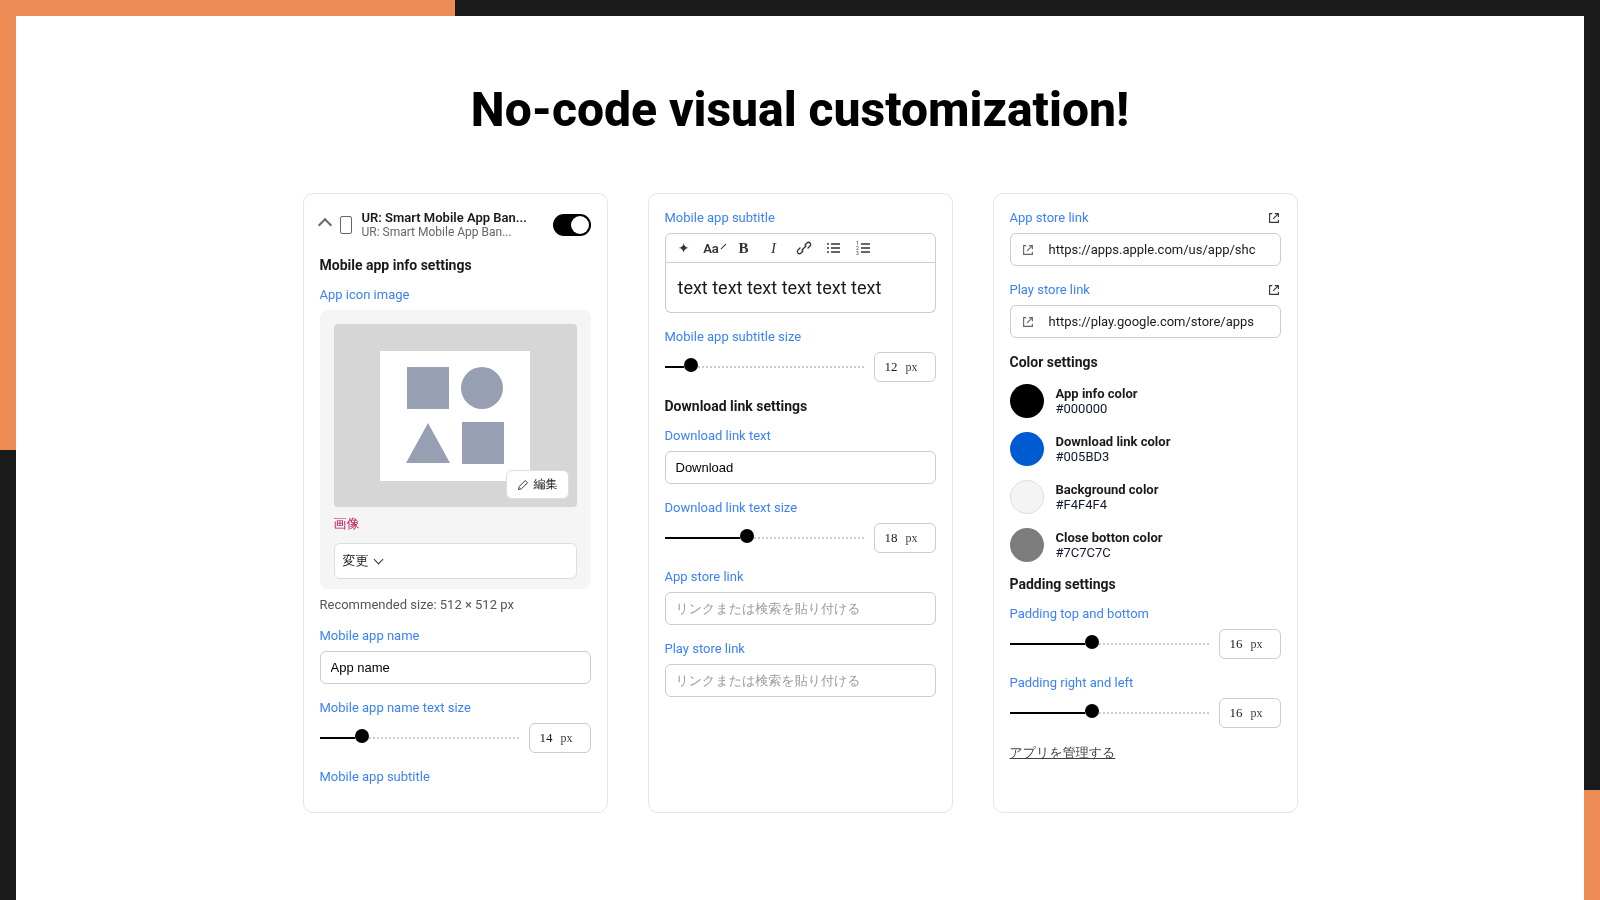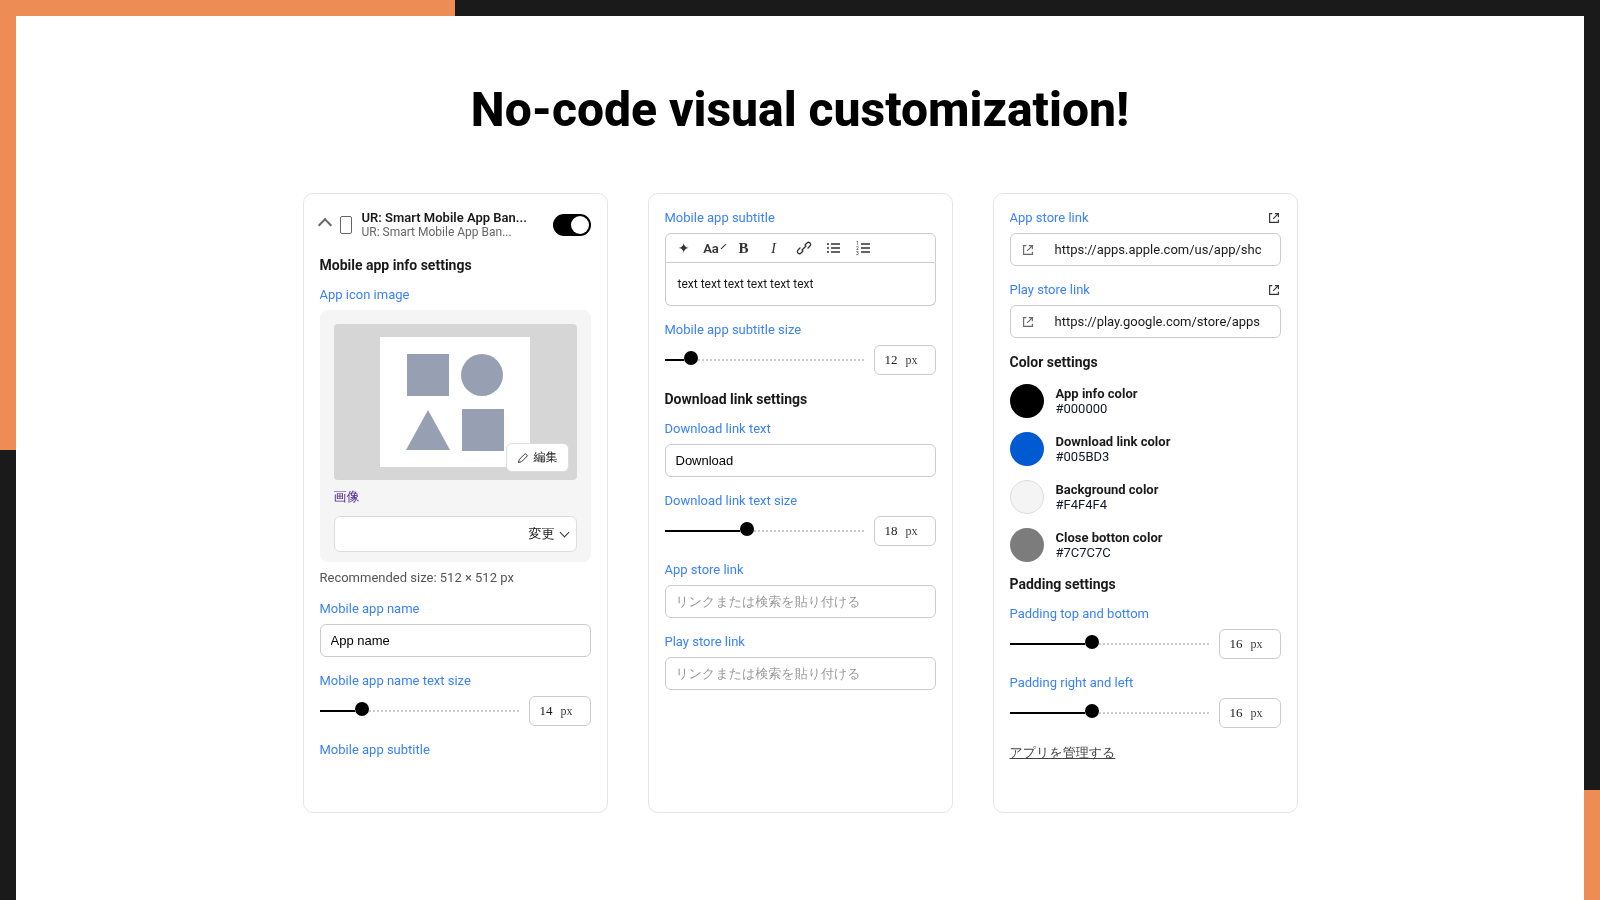--- a/index.html
+++ b/index.html
@@ -17,29 +17,29 @@
 .chev { width: 10px; height: 10px; border-left: 2px solid #666; border-top: 2px solid #666; transform: rotate(45deg); cursor: pointer; }
 .mobile-icon { width: 12px; height: 18px; border: 1.5px solid #666; border-radius: 2px; }
 .header-text { flex: 1; min-width: 0; }
 .header-title { font-weight: 600; font-size: 13px; white-space: nowrap; overflow: hidden; text-overflow: ellipsis; }
 .header-sub { font-size: 12px; color: #666; white-space: nowrap; overflow: hidden; text-overflow: ellipsis; }
 .toggle { width: 38px; height: 22px; background: #000; border-radius: 11px; position: relative; cursor: pointer; flex-shrink: 0; }
 .toggle-knob { position: absolute; right: 2px; top: 2px; width: 18px; height: 18px; background: #fff; border-radius: 50%; }
 .section-title { font-weight: 700; font-size: 14px; margin-bottom: 14px; }
 .label { font-size: 13px; color: #3b82f6; margin-bottom: 8px; }
 .img-upload { background: #f5f5f5; border-radius: 8px; padding: 14px 14px 10px 14px; margin-bottom: 8px; }
-.img-preview { background: #d6d6d6; height: 156px; border-radius: 4px; position: relative; display: flex; align-items: center; justify-content: center; }
+.img-preview { background: #d6d6d6; height: 183px; border-radius: 4px; position: relative; display: flex; align-items: center; justify-content: center; }
 .img-inner { background: #fff; width: 150px; height: 130px; display: flex; flex-wrap: wrap; align-items: center; justify-content: center; gap: 12px; padding: 16px; }
 .shape-sq { width: 42px; height: 42px; background: #97a0b3; }
 .shape-ci { width: 42px; height: 42px; background: #97a0b3; border-radius: 50%; }
 .shape-tri { width: 0; height: 0; border-left: 22px solid transparent; border-right: 22px solid transparent; border-bottom: 40px solid #97a0b3; }
 .edit-btn { position: absolute; bottom: 8px; right: 8px; background: #fff; border: 1px solid #ddd; border-radius: 6px; padding: 5px 10px; font-size: 12px; display: flex; align-items: center; gap: 5px; cursor: pointer; }
 .pencil { width: 12px; height: 12px; }
-.img-caption { font-size: 13px; color: #4c1d95; margin-top: 8px; }
-.change-btn { width: 100%; background: #fff; border: 1px solid #ddd; border-radius: 6px; padding: 8px; font-size: 13px; display: flex; align-items: center; justify-content: flex-end; gap: 6px; cursor: pointer; margin-top: 10px; }
+.img-caption { font-size: 13px; color: #be185d; margin-top: 8px; }
+.change-btn { width: 100%; background: #fff; border: 1px solid #ddd; border-radius: 6px; padding: 8px; font-size: 13px; display: flex; align-items: center; justify-content: flex-start; gap: 6px; cursor: pointer; margin-top: 10px; }
 .chev-sm { width: 7px; height: 7px; border-right: 1.5px solid #333; border-bottom: 1.5px solid #333; transform: rotate(45deg); margin-top: -3px; }
 .hint { font-size: 13px; color: #555; margin-bottom: 16px; }
 .field-group { margin-bottom: 16px; }
 .input { width: 100%; border: 1px solid #ccc; border-radius: 6px; padding: 8px 10px; font-size: 13px; }
 .input::placeholder { color: #999; }
 .slider-row { display: flex; align-items: center; gap: 10px; }
 .slider { flex: 1; height: 6px; position: relative; }
 .slider-track-bg { position: absolute; top: 2px; left: 0; right: 0; height: 2px; border-top: 2px dotted #ccc; }
 .slider-track-fill { position: absolute; top: 2px; left: 0; height: 2px; background: #000; }
 .slider-thumb { position: absolute; top: -6px; width: 14px; height: 14px; background: #000; border-radius: 50%; }
@@ -47,28 +47,28 @@
 .value-num { font-size: 13px; }
 .value-unit { font-size: 12px; color: #404040; }
 .toolbar { border: 1px solid #ccc; border-top-left-radius: 6px; border-top-right-radius: 6px; padding: 6px 10px; display: flex; align-items: center; gap: 14px; }
 .tb-icon { width: 16px; height: 16px; display: flex; align-items: center; justify-content: center; color: #333; cursor: pointer; }
 .sparkle { font-size: 14px; }
 .aa-group { display: flex; align-items: center; gap: 4px; }
 .aa { font-weight: 600; font-size: 13px; }
 .bold { font-weight: 700; font-size: 15px; font-family: Georgia, serif; }
 .italic { font-style: italic; font-size: 15px; font-family: Georgia, serif; }
 .list-i { font-size: 14px; }
-.rte-area { border: 1px solid #ccc; border-top: none; border-bottom-left-radius: 6px; border-bottom-right-radius: 6px; padding: 14px 12px; font-size: 12px; margin-bottom: 16px; }
+.rte-area { border: 1px solid #ccc; border-top: none; border-bottom-left-radius: 6px; border-bottom-right-radius: 6px; padding: 14px 12px; font-size: 18px; margin-bottom: 16px; }
 .select { width: 100%; border: 1px solid #ccc; border-radius: 6px; padding: 8px 10px; font-size: 13px; display: flex; justify-content: space-between; align-items: center; cursor: pointer; }
 .select-arrows { display: flex; flex-direction: column; gap: 1px; }
 .arr-up { width: 0; height: 0; border-left: 4px solid transparent; border-right: 4px solid transparent; border-bottom: 5px solid #666; }
 .arr-down { width: 0; height: 0; border-left: 4px solid transparent; border-right: 4px solid transparent; border-top: 5px solid #666; }
 .link-field-row { display: flex; justify-content: space-between; align-items: center; margin-bottom: 8px; }
 .ext-link { width: 14px; height: 14px; cursor: pointer; }
-.url-input { display: flex; align-items: center; border: 1px solid #ccc; border-radius: 6px; padding: 8px 10px; gap: 20px; margin-bottom: 16px; overflow: hidden; }
+.url-input { display: flex; align-items: center; border: 1px solid #ccc; border-radius: 6px; padding: 8px 10px; gap: 14px; margin-bottom: 16px; overflow: hidden; }
 .url-icon { width: 14px; height: 14px; flex-shrink: 0; color: #666; }
 .url-text { font-size: 13px; white-space: nowrap; overflow: hidden; }
 .color-row { display: flex; align-items: center; gap: 12px; margin-bottom: 14px; }
 .color-swatch { width: 34px; height: 34px; border-radius: 50%; flex-shrink: 0; cursor: pointer; }
 .color-info { font-size: 13px; }
 .color-name { font-weight: 700; }
 .color-hex { color: #0f172a; }
 .manage-link { color: #404040; text-decoration: underline; font-size: 13px; }
 </style>
 </head>

